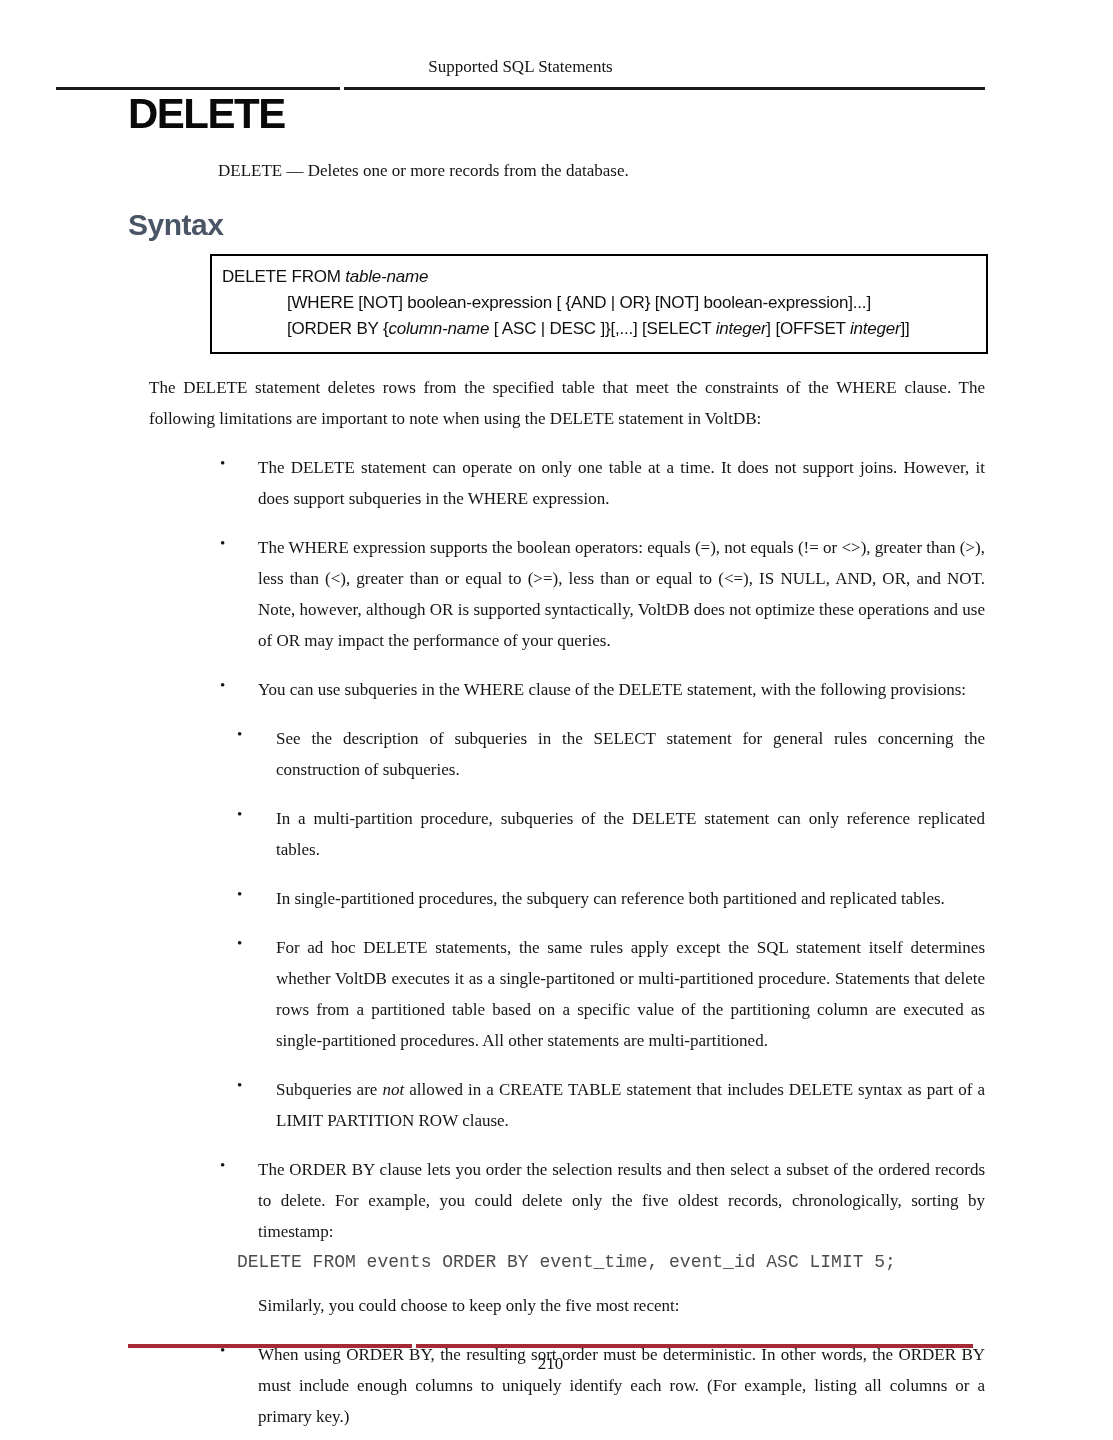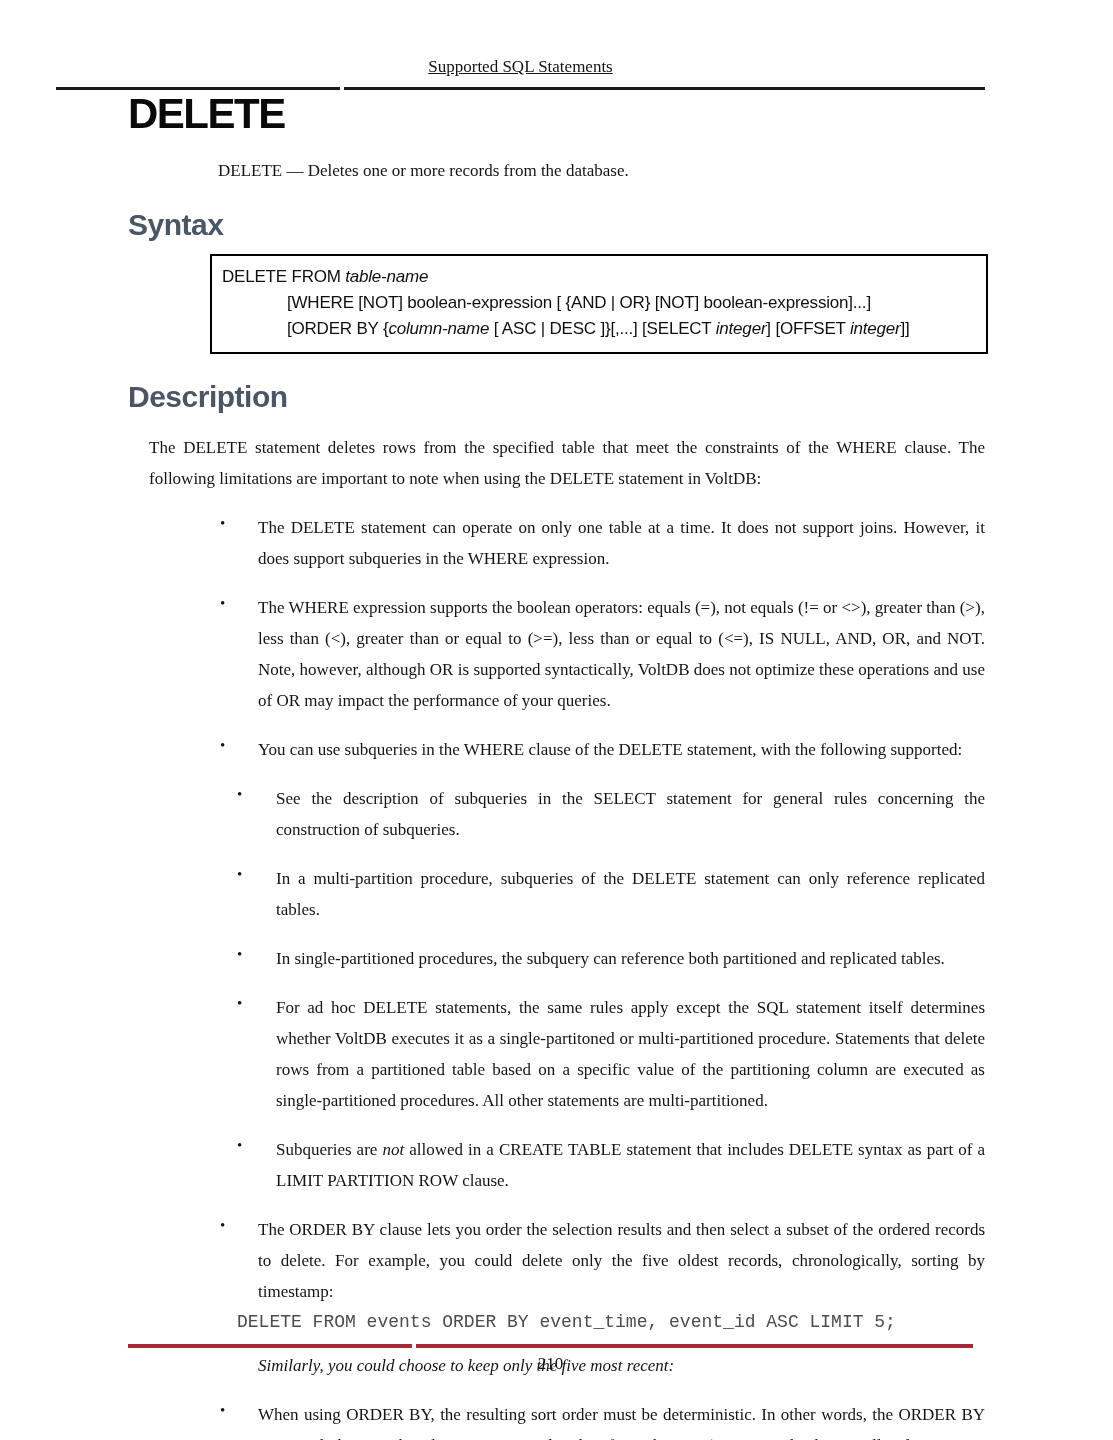--- a/index.html
+++ b/index.html
@@ -8,21 +8,21 @@
     position: relative;
     width: 1113px;
     height: 1440px;
     margin: 0 auto;
     background: #ffffff;
     font-family: "Liberation Serif", serif;
     color: #141414;
     overflow: hidden;
   }
   
-  .page-header { padding: 56px 128px 0 56px; text-decoration: underline; }
+  .page-header { padding: 56px 128px 0 56px; }
   .header-title {
     text-align: center;
     font-size: 17px;
     line-height: 22px;
     color: #141414;
   }
   .split-rule { display: flex; margin-top: 9px; }
   .split-rule .seg-left  { width: 284px; border-top: 3px solid #1a1a1a; }
   .split-rule .seg-gap   { width: 4px; }
   .split-rule .seg-right { flex: 1; border-top: 3px solid #1a1a1a; }
@@ -89,21 +89,21 @@
   .sublist .li > .marker { left: 0; }
   .sublist { margin-top: 0; }
   .code-line {
     margin-top: 4px;
     font-family: "Liberation Mono", monospace;
     font-size: 18px;
     line-height: 23px;
     color: #4d4d4d;
     white-space: pre;
   }
-  .mid-para { margin-top: 16px; font-style: italic; }
+  .mid-para { margin-top: 16px; }
   .ital { font-style: italic; }
 </style>
 </head>
 <body>
 
 <div class="page">
 
   <div class="page-header">
     <div class="header-title">Supported SQL Statements</div>
     <div class="split-rule">
@@ -120,39 +120,38 @@
     <p class="refpurpose">DELETE — Deletes one or more records from the database.</p>
 
     <h2 class="sect-heading">Syntax</h2>
 
     <div class="syntax-box">
       <div class="syn-line"><span>DELETE FROM </span><i>table-name</i></div>
       <div class="syn-line syn-indent">[WHERE [NOT] boolean-expression [ {AND | OR} [NOT] boolean-expression]...]</div>
       <div class="syn-line syn-indent"><span>[ORDER BY {</span><i>column-name</i><span> [ ASC | DESC ]}[,...] [SELECT </span><i>integer</i><span>] [OFFSET </span><i>integer</i><span>]]</span></div>
     </div>
 
-    <h2 class="sect-heading">Description</h2>
 
     <p class="para intro indented">The DELETE statement deletes rows from the specified table that meet the constraints of the WHERE clause. The following limitations are important to note when using the DELETE statement in VoltDB:</p>
 
     <div class="blist">
 
       <div class="li">
         <span class="marker">•</span>
         <p class="para">The DELETE statement can operate on only one table at a time. It does not support joins. However, it does support subqueries in the WHERE expression.</p>
       </div>
 
       <div class="li">
         <span class="marker">•</span>
         <p class="para">The WHERE expression supports the boolean operators: equals (=), not equals (!= or &lt;&gt;), greater than (&gt;), less than (&lt;), greater than or equal to (&gt;=), less than or equal to (&lt;=), IS NULL, AND, OR, and NOT. Note, however, although OR is supported syntactically, VoltDB does not optimize these operations and use of OR may impact the performance of your queries.</p>
       </div>
 
       <div class="li">
         <span class="marker">•</span>
-        <p class="para">You can use subqueries in the WHERE clause of the DELETE statement, with the following supported:</p>
+        <p class="para">You can use subqueries in the WHERE clause of the DELETE statement, with the following provisions:</p>
 
         <div class="sublist">
           <div class="li">
             <span class="marker">•</span>
             <p class="para">See the description of subqueries in the SELECT statement for general rules concerning the construction of subqueries.</p>
           </div>
           <div class="li">
             <span class="marker">•</span>
             <p class="para">In a multi-partition procedure, subqueries of the DELETE statement can only reference replicated tables.</p>
           </div>

